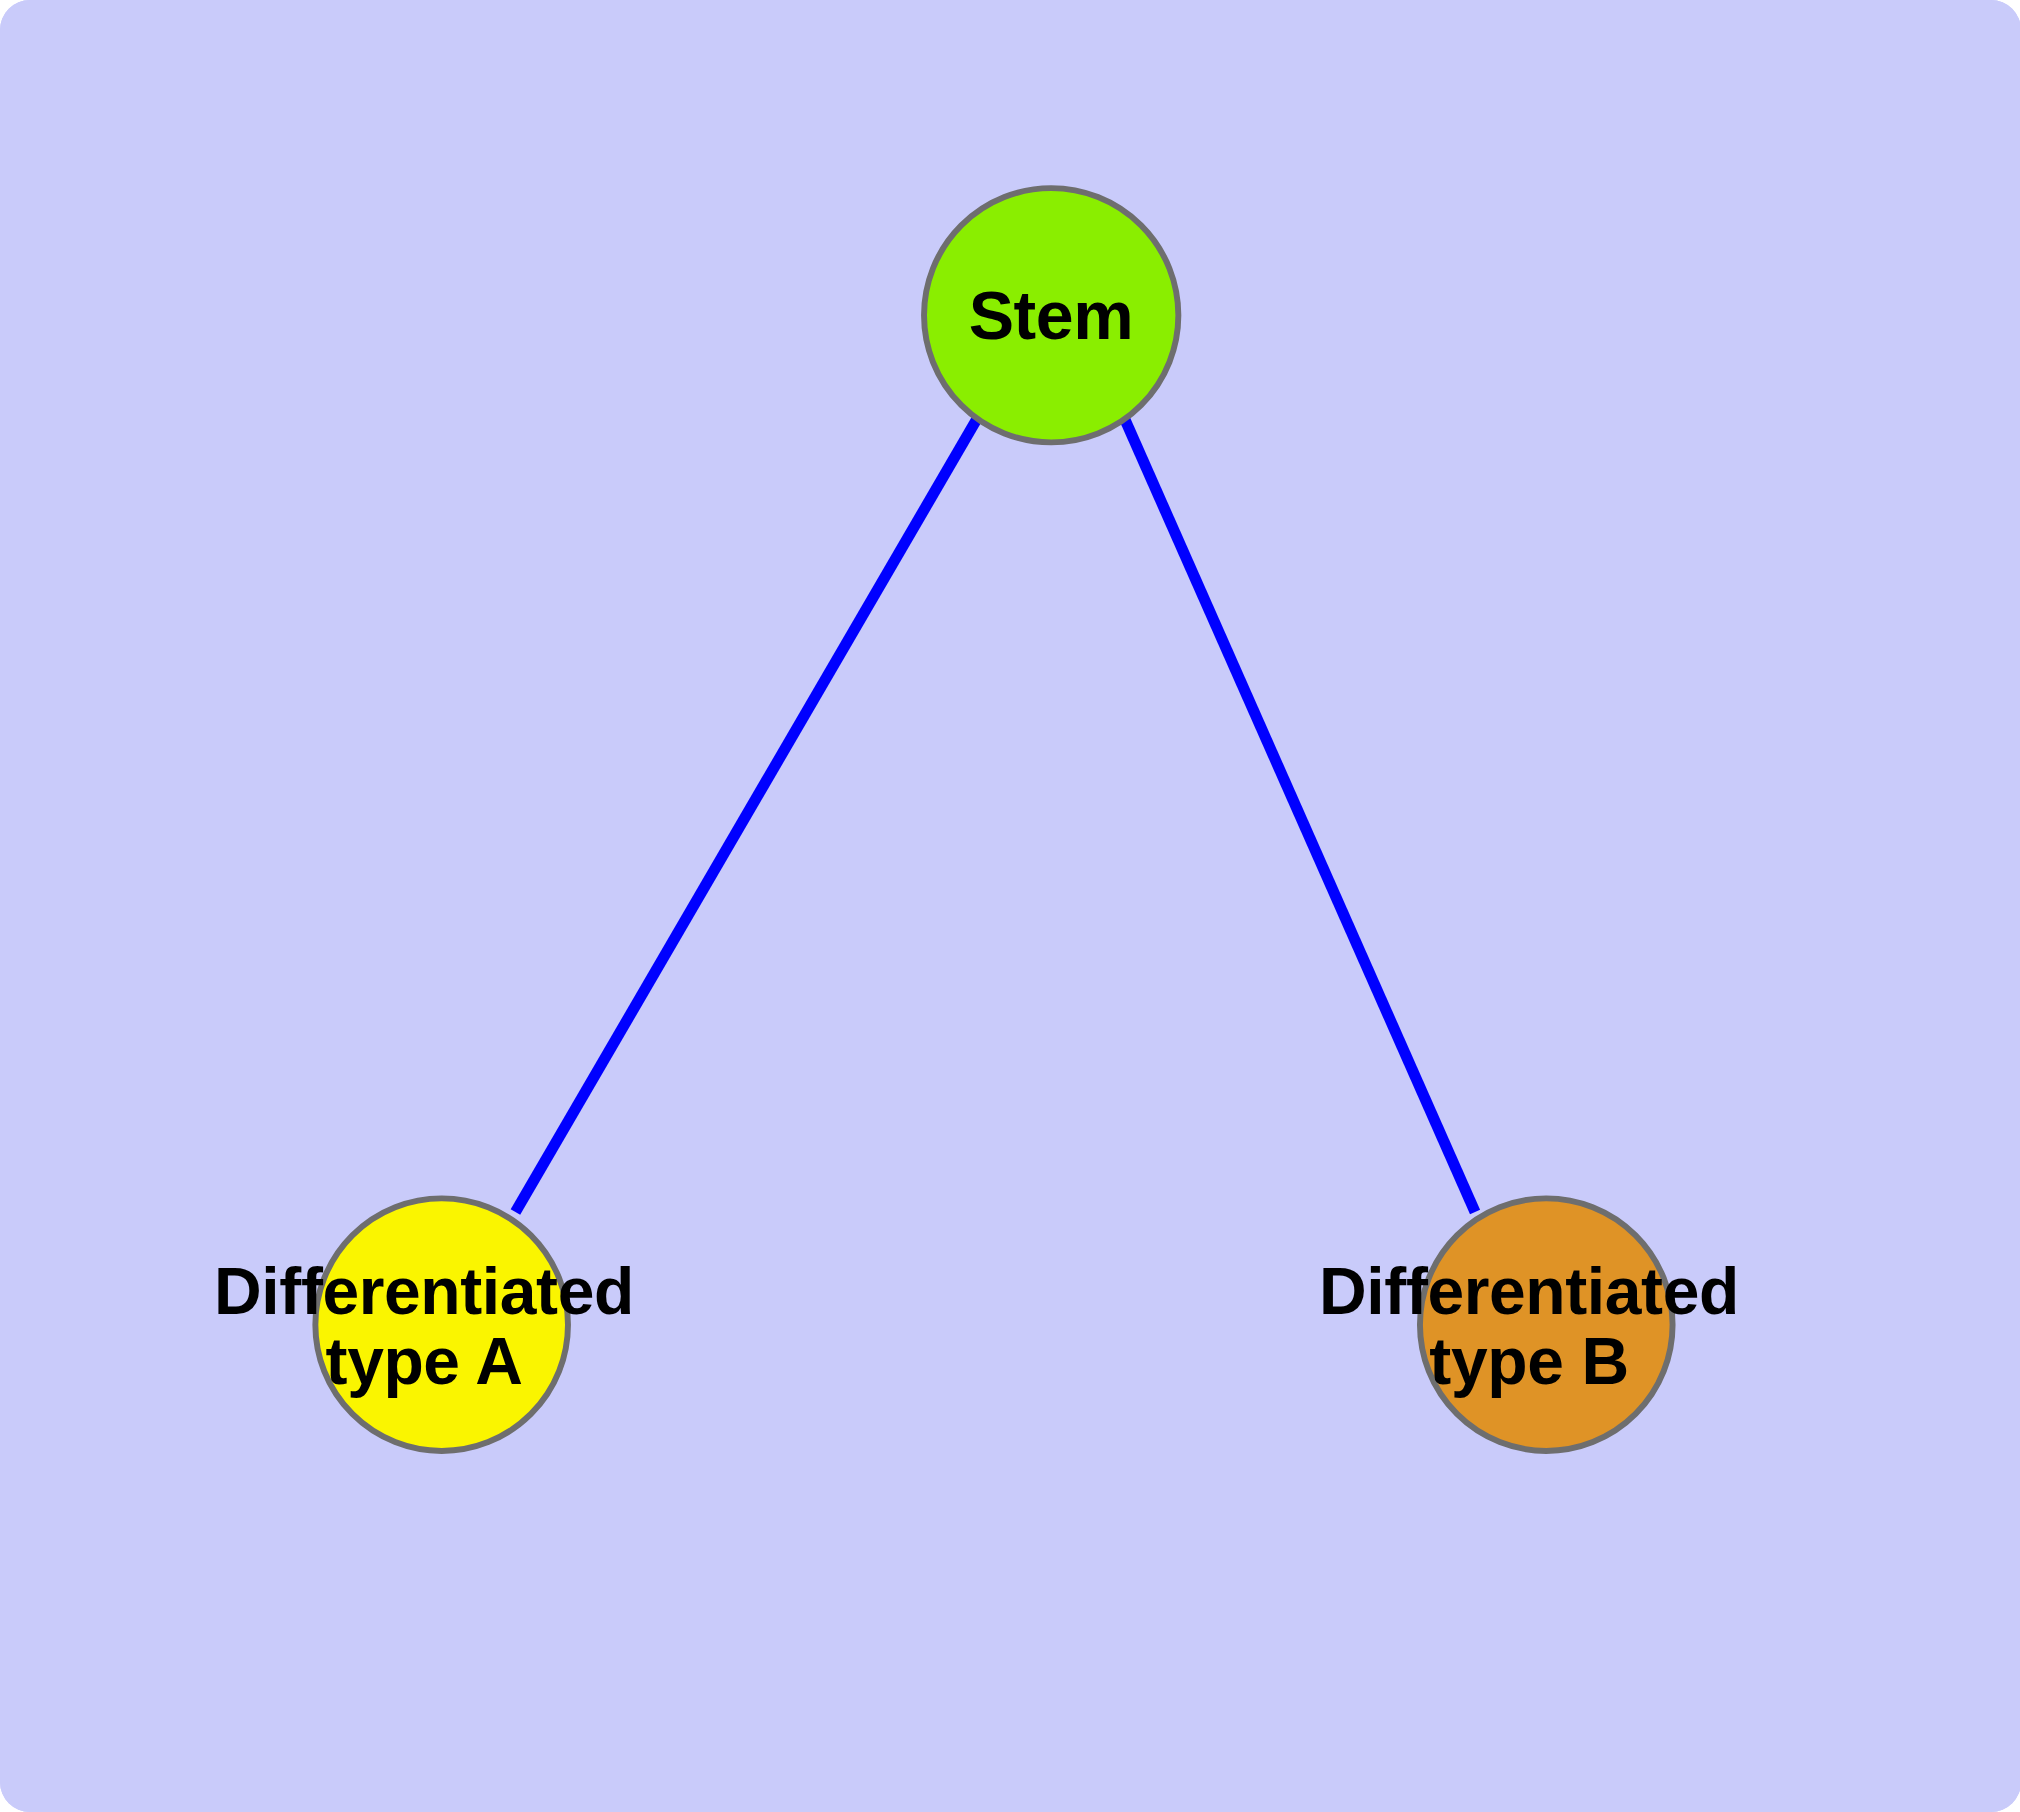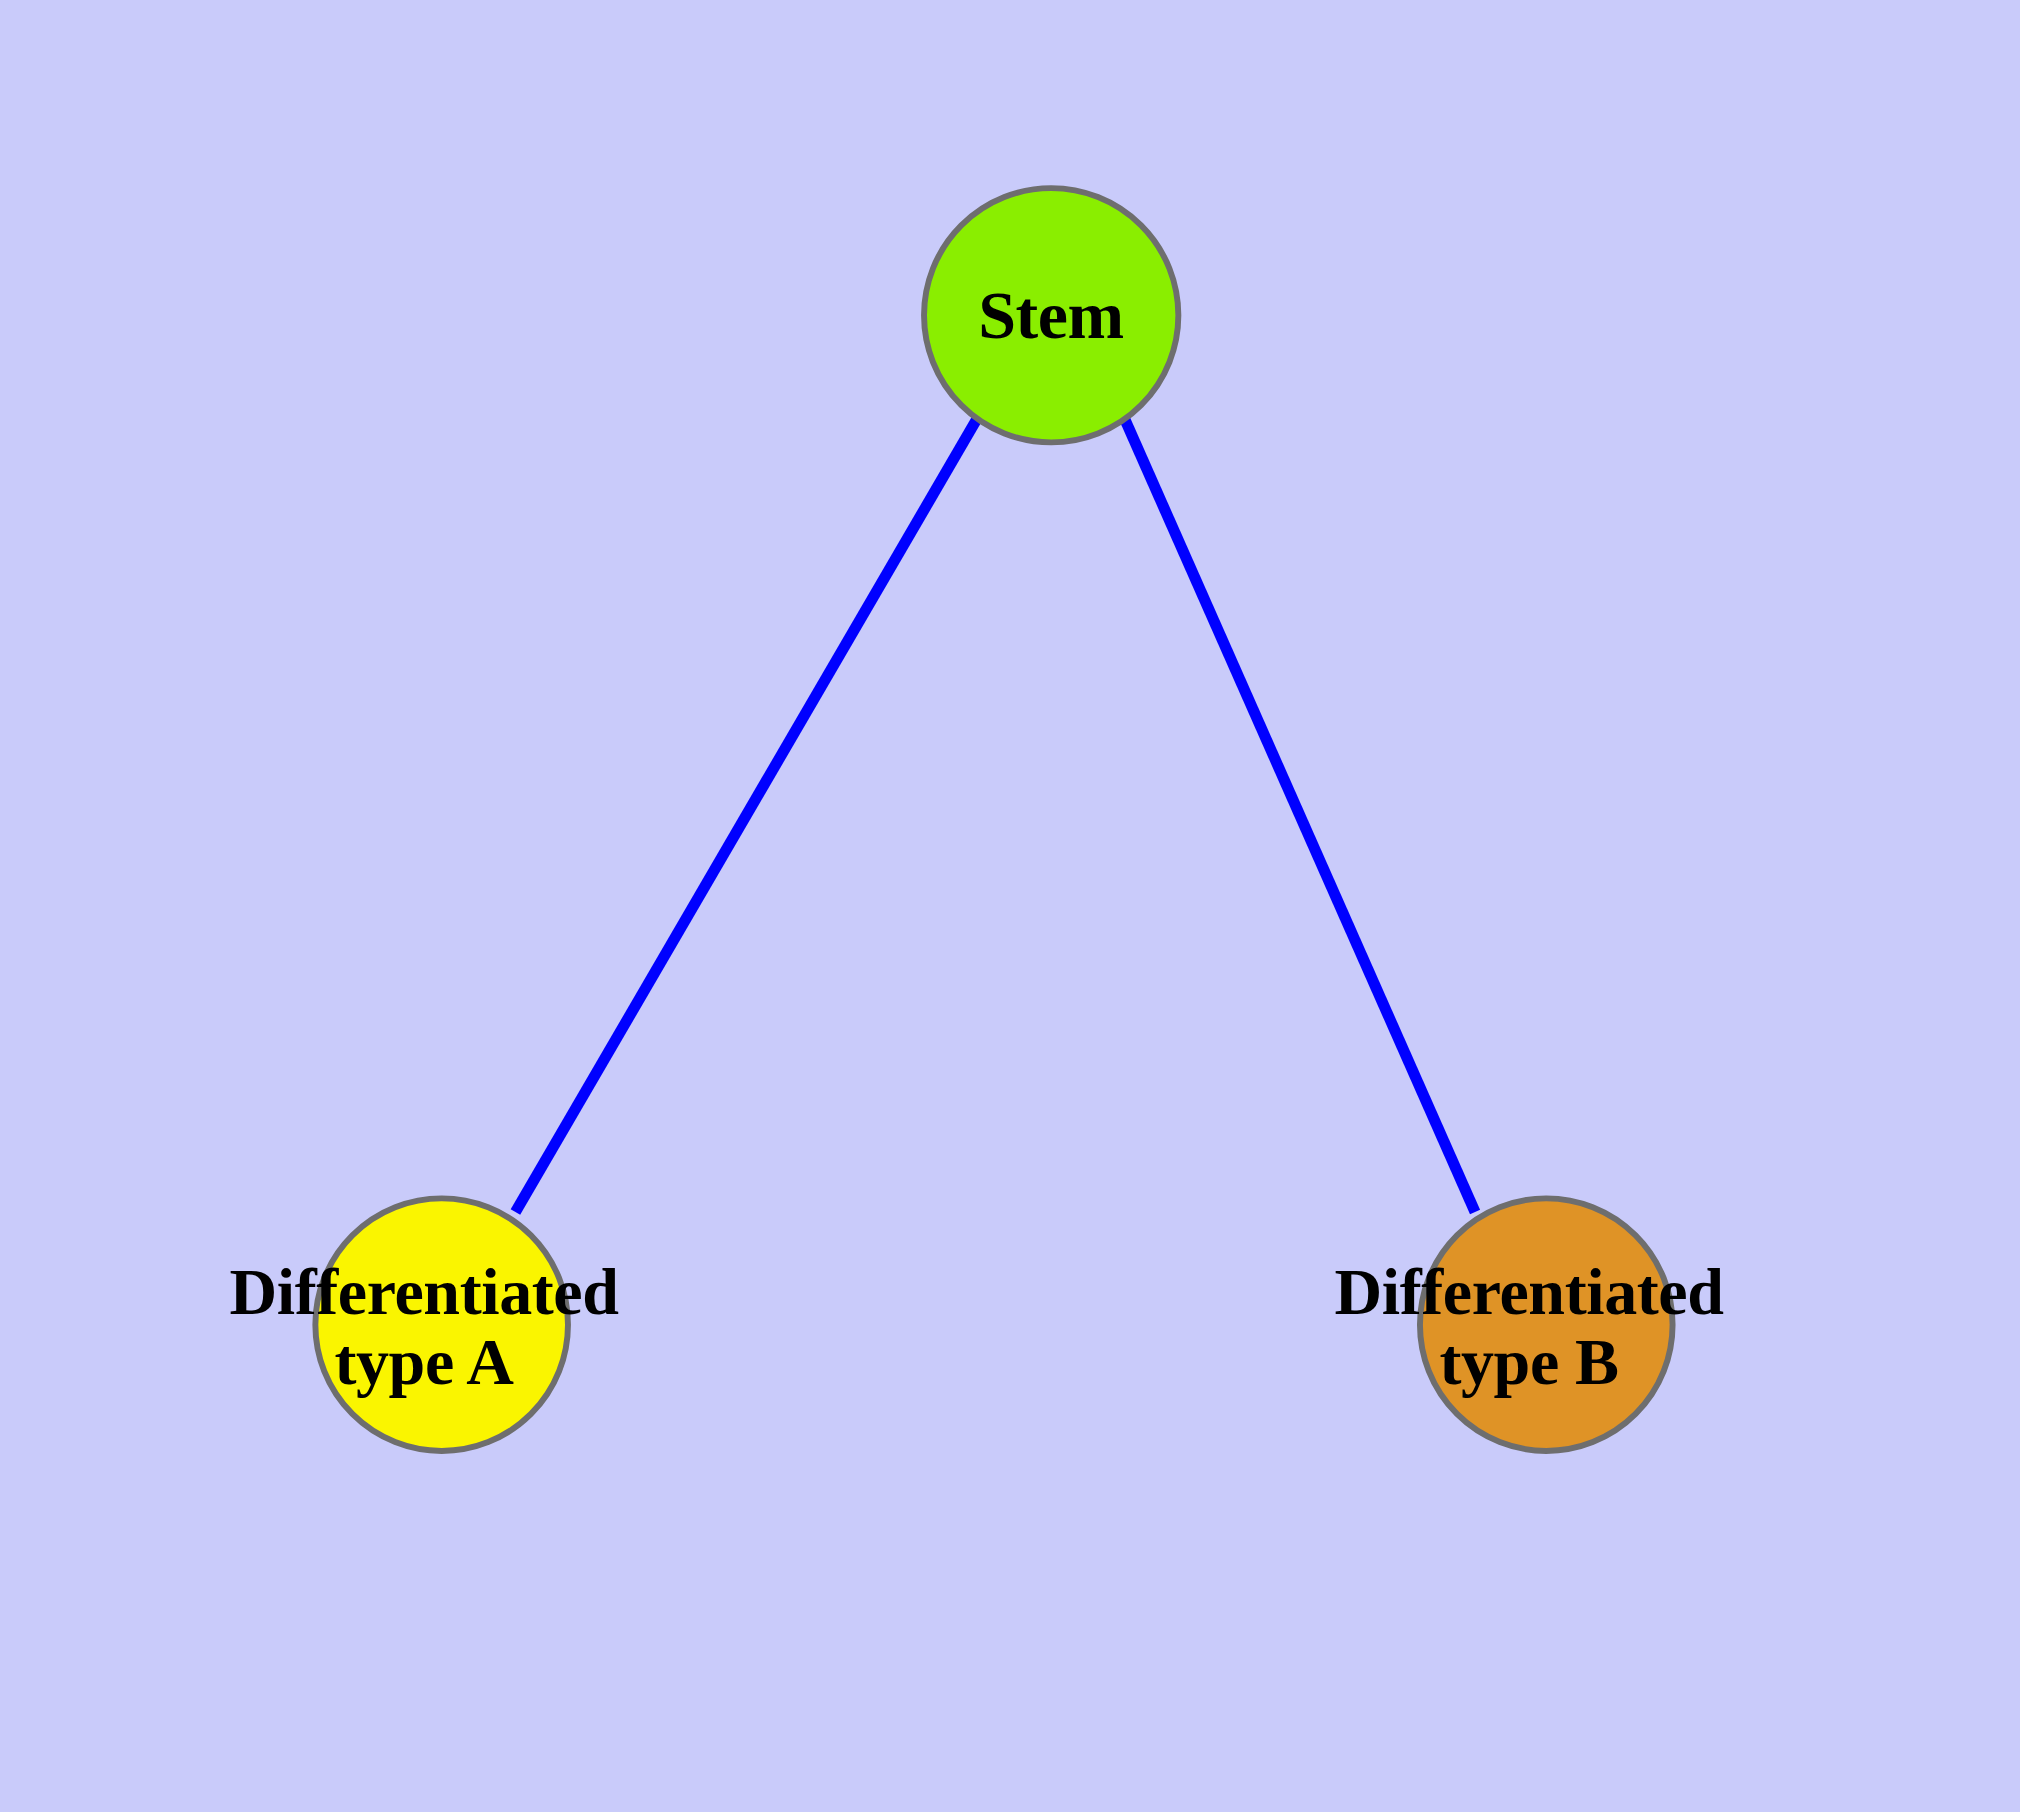--- a/index.html
+++ b/index.html
@@ -5,21 +5,22 @@
   html, body {
     margin: 0;
     padding: 0;
     background: #ffffff;
   }
   #canvas {
     position: relative;
     width: 2021px;
     height: 1812px;
     overflow: hidden;
-    font-family: Liberation Serif, serif;
+    font-family: Liberation Sans, sans-serif;
+    border-radius: 30px;
   }
   #bg-rect {
     position: absolute;
     left: 0; top: 0;
     width: 100%; height: 100%;
   }
   #graph-svg {
     position: absolute;
     left: 0; top: 0;
     width: 2021px;

